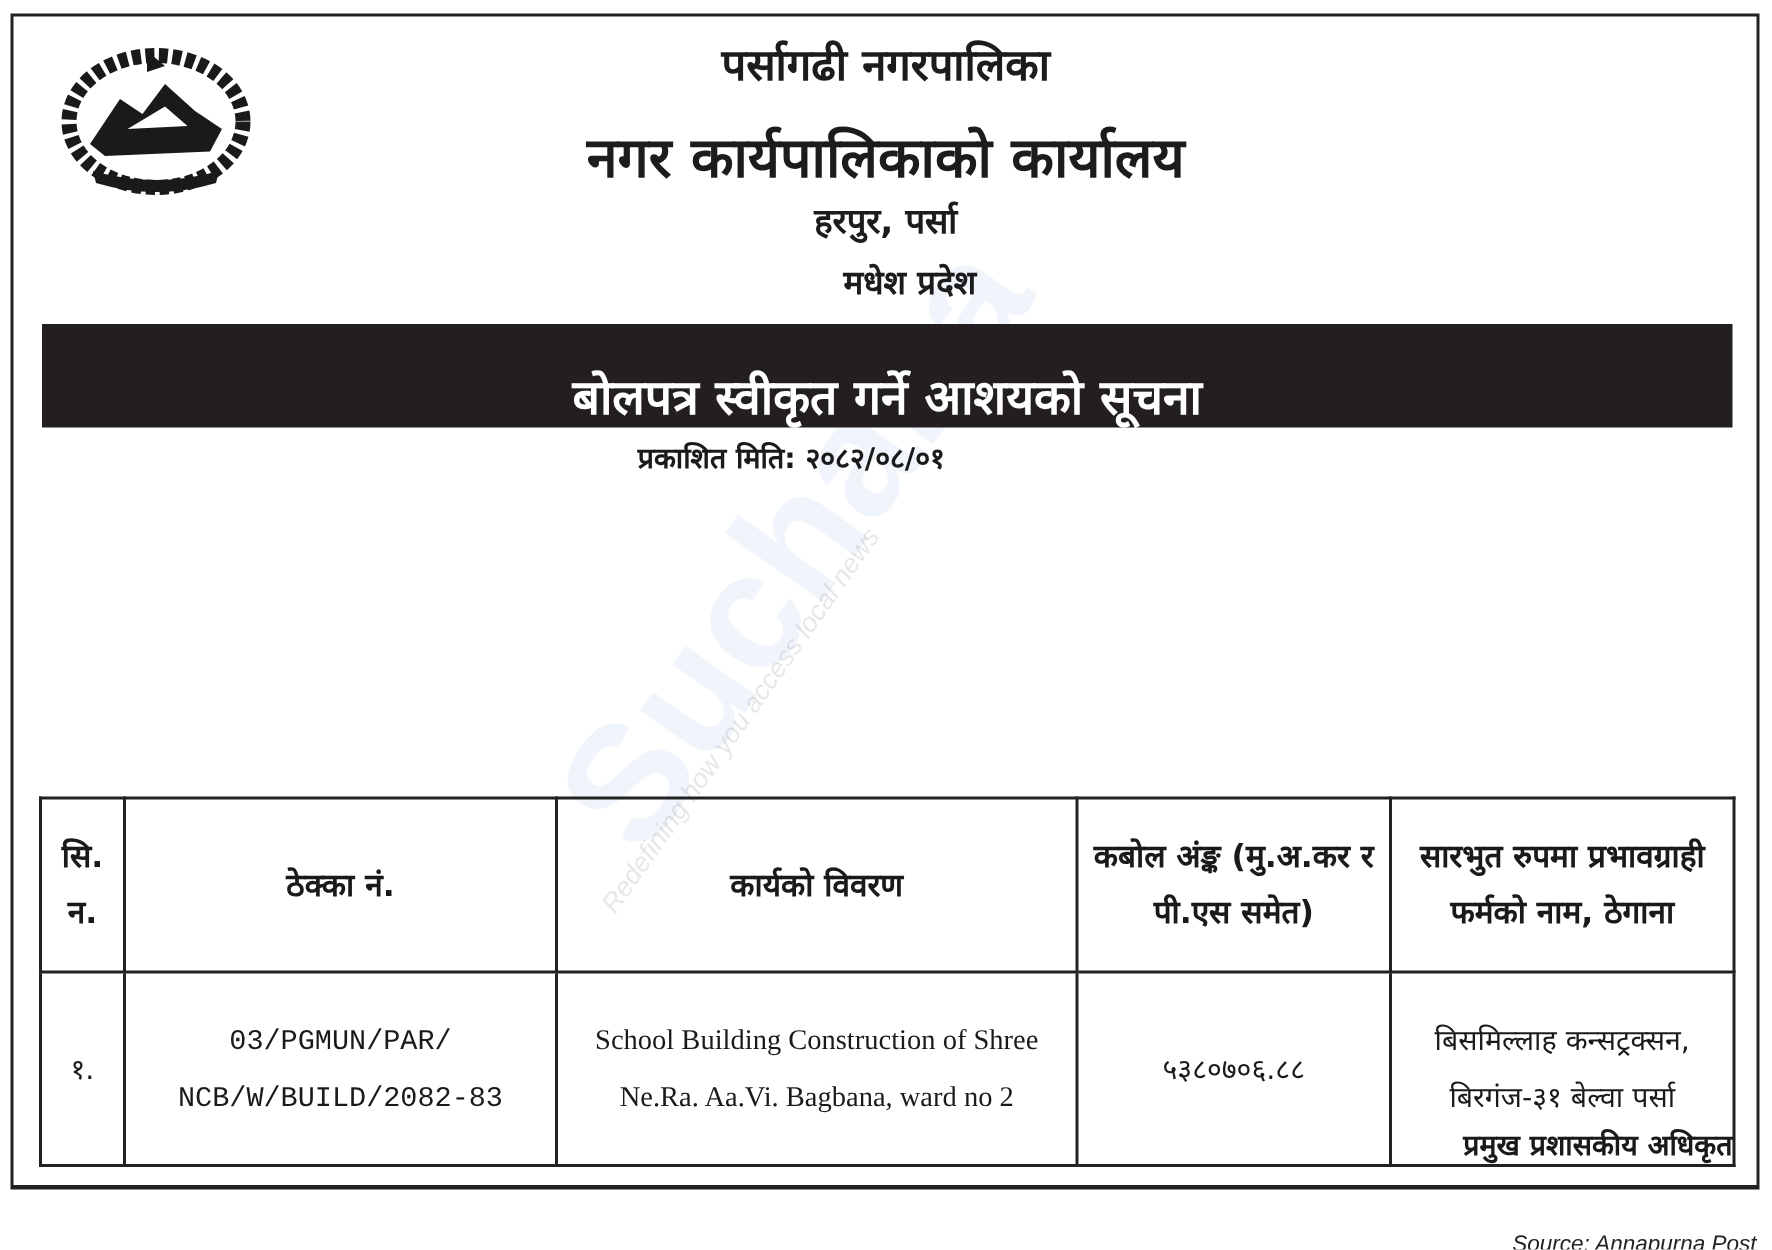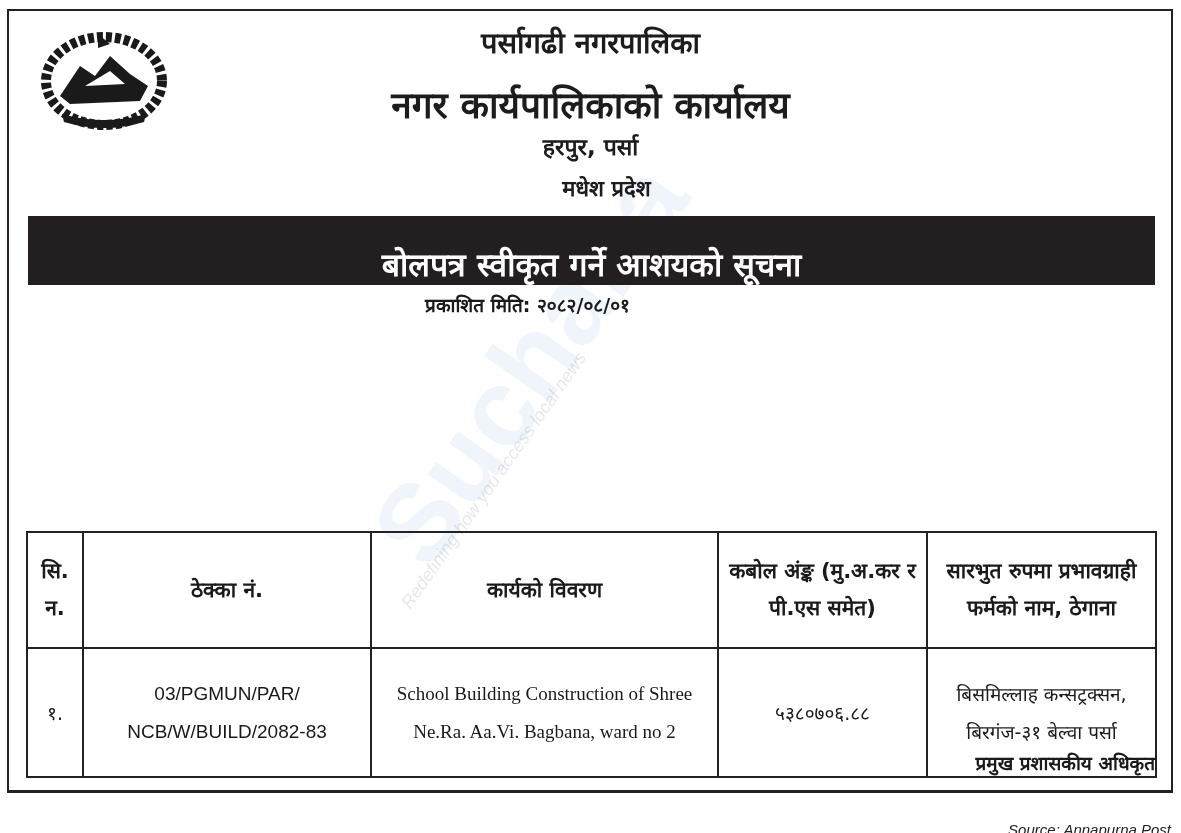--- a/index.html
+++ b/index.html
@@ -40,21 +40,21 @@
     position:absolute; left:26px; top:492px; width:1129px; border-collapse:collapse;
     table-layout:fixed;
     margin-top:39px;
   }
   table.awards th, table.awards td {
     border:2px solid #222; text-align:center; vertical-align:middle; padding:0 6px;
   }
   table.awards th { height:114px; font-size:21px; font-weight:bold; line-height:37px; }
   table.awards td { height:127px; font-size:19px; line-height:38px; }
   td.en { font-family:"Liberation Serif", serif; font-size:22px; }
-  td.ref { font-family:Liberation Sans, sans-serif; font-size:21px;border-radius:22px; }
+  td.ref { font-family:Liberation Mono, monospace; font-size:21px;border-radius:22px; }
   .signature {
     position:absolute; right:26px; top:750px; font-size:19px; font-weight:bold;
   }
   .source {
     position:absolute; right:10px; top:811px; font-family:"Liberation Sans", sans-serif;
     font-style:italic; font-size:15px; color:#222;margin-top:10px;
   }
   .wm {
     position:absolute; left:300px; top:300px; transform:rotate(-55deg);
     font-family:"Liberation Sans", sans-serif; font-size:110px; font-weight:bold;

